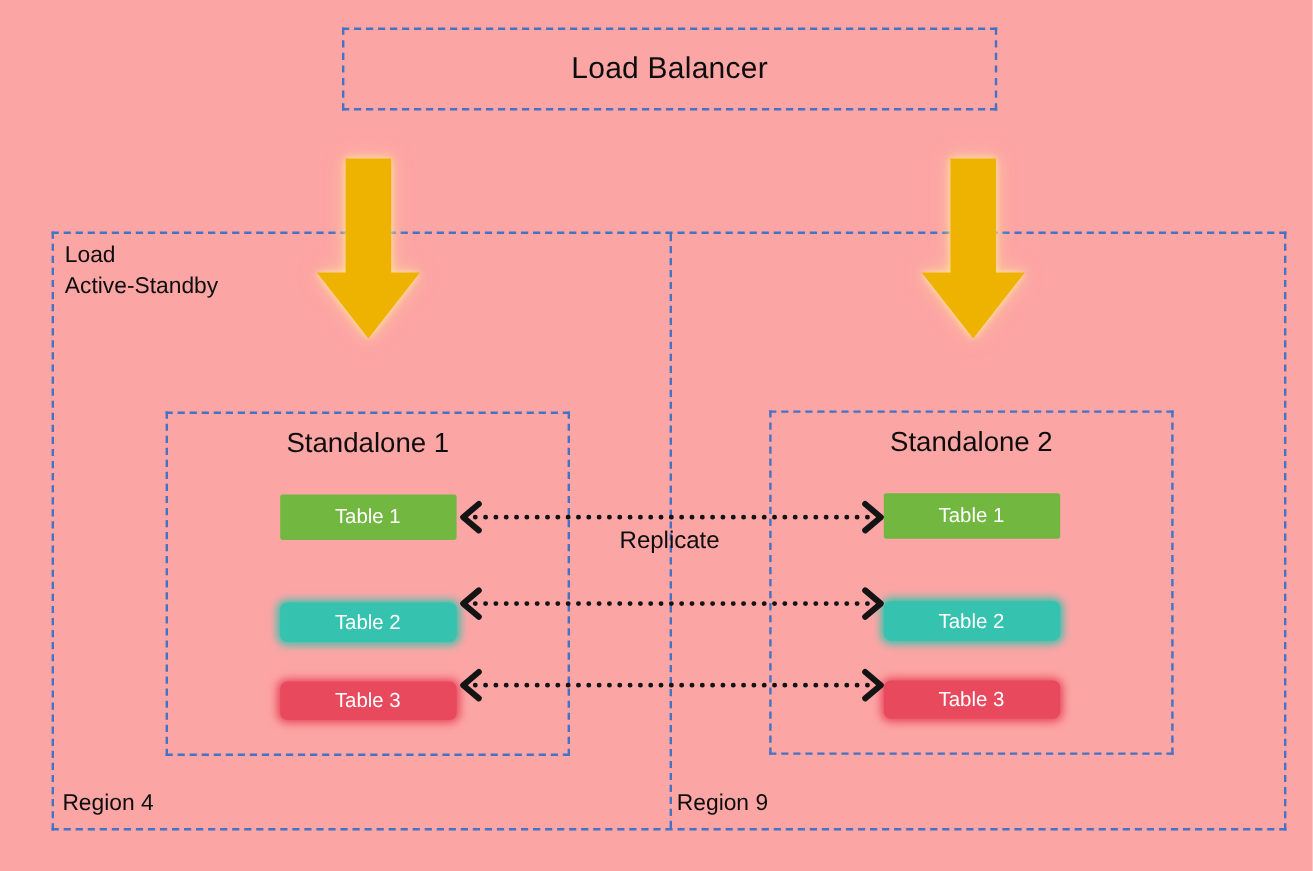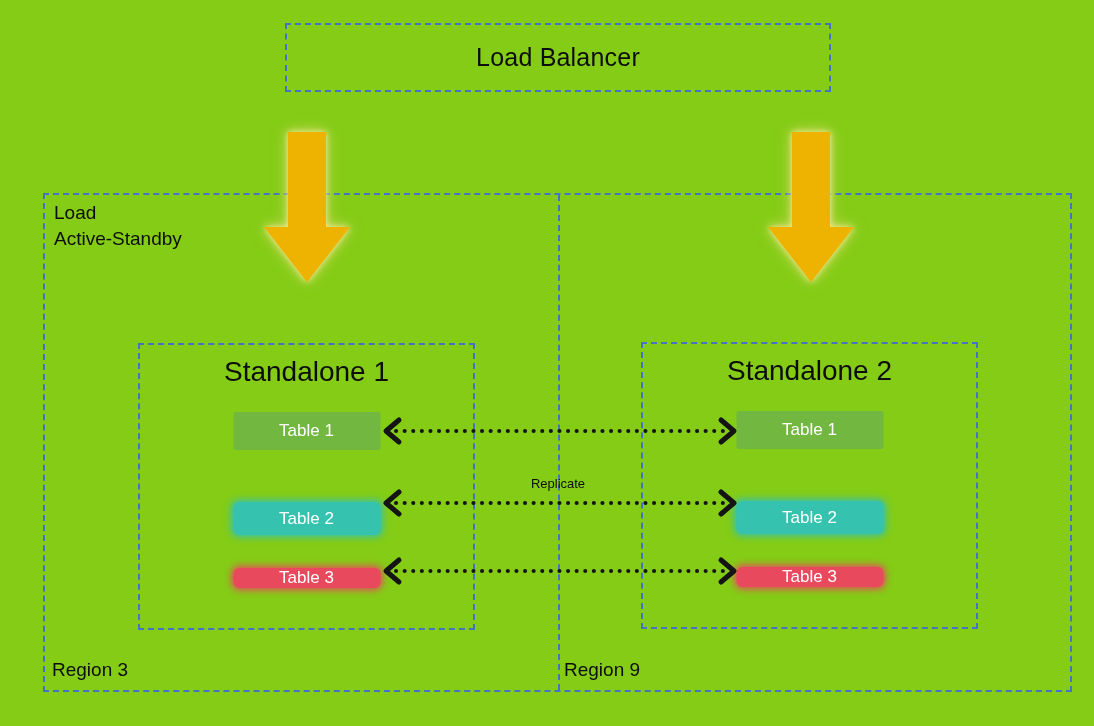--- a/index.html
+++ b/index.html
@@ -1,19 +1,19 @@
 <!DOCTYPE html>
 <html style="--blue: #4472C4;"><head>
 <meta charset="utf-8">
 <style>
   :root { --blue:#4472C4; }
   * { box-sizing:border-box; }
   html,body { margin:0; padding:0; background:#ffffff; }
   body { font-family:"Liberation Sans", sans-serif; color:#0d0d0d; }
-  .canvas { position:relative; width:1094px; height:726px; background:#84cc16; overflow:hidden; }
+  .canvas { position:relative; width:1094px; height:726px; background:#fca5a5; overflow:hidden; }
 
   .dashed-box { position:absolute; border:2px dashed var(--blue); background:transparent; }
 
   
   .lb { left:285px; top:23px; width:546px; height:69px;
         display:flex; align-items:center; justify-content:center;
         font-size:25px; letter-spacing:.2px; }
 
   
   .cluster { left:43px; top:193px; width:1029px; height:499px; }
@@ -29,54 +29,54 @@
   .down-arrow { position:absolute; width:90px; height:155px;
                 filter: drop-shadow(0 0 3px rgba(255,233,160,.95))
                         drop-shadow(0 0 7px rgba(255,226,140,.55)); }
   .down-arrow.a1 { left:262px; top:130px; }
   .down-arrow.a2 { left:766px; top:130px; }
 
   
   .standalone { width:337px; height:287px; }
   .standalone.s1 { left:138px; top:343px; }
   .standalone.s2 { left:641px; top:342px; }
-  .standalone-title { text-align:center; margin-top:11px; font-size:28px; }
+  .standalone-title { text-align:center; margin-top:11px; font-size:23px; }
 
   .table-chip { position:absolute; left:50%; transform:translateX(-50%);
                 width:147px; display:flex; align-items:center; justify-content:center;
                 color:#ffffff; font-size:17px; border-radius:2px; }
   .table-chip.row1 { top:67px;  height:38px; }
   .table-chip.row2 { top:141px; height:33px; border-radius:6px; }
-  .table-chip.row3 { top:207px; height:20px; border-radius:6px; }
+  .table-chip.row3 { top:207px; height:32px; border-radius:6px; }
   .table-chip.glow { box-shadow:0 0 7px 2px var(--c);margin-top:16px; }
 
   
   .replicate-svg { position:absolute; left:378px; top:408px; width:364px; height:180px; }
   .dots { stroke:#141414; stroke-width:4; stroke-linecap:round;
           stroke-dasharray:0.1 8.5; fill:none; }
   .chev { stroke:#141414; stroke-width:5; fill:none;
           stroke-linecap:round; stroke-linejoin:round; }
 
-  .replicate-label { position:absolute; left:511px; top:476px; width:94px;
-                     text-align:center; font-size:13px; }
+  .replicate-label { position:absolute; left:511px; top:440px; width:94px;
+                     text-align:center; font-size:20px; }
 </style>
 </head>
 <body>
 
 <div class="canvas">
 
   <div class="dashed-box lb">
     <span>Load Balancer</span>
   </div>
 
   <div class="dashed-box cluster">
     <div class="divider"></div>
     <div class="cluster-label">Load
 Active-Standby</div>
-    <div class="region-label r1">Region 3</div>
+    <div class="region-label r1">Region 4</div>
     <div class="region-label r2">Region 9</div>
   </div>
 
   <svg class="down-arrow a1" viewBox="0 0 90 155" xmlns="http://www.w3.org/2000/svg">
     <polygon points="26,2 64,2 64,97 88,97 45,152 2,97 26,97" fill="#EEB300"></polygon>
   </svg>
   <svg class="down-arrow a2" viewBox="0 0 90 155" xmlns="http://www.w3.org/2000/svg">
     <polygon points="26,2 64,2 64,97 88,97 45,152 2,97 26,97" fill="#EEB300"></polygon>
   </svg>
 

